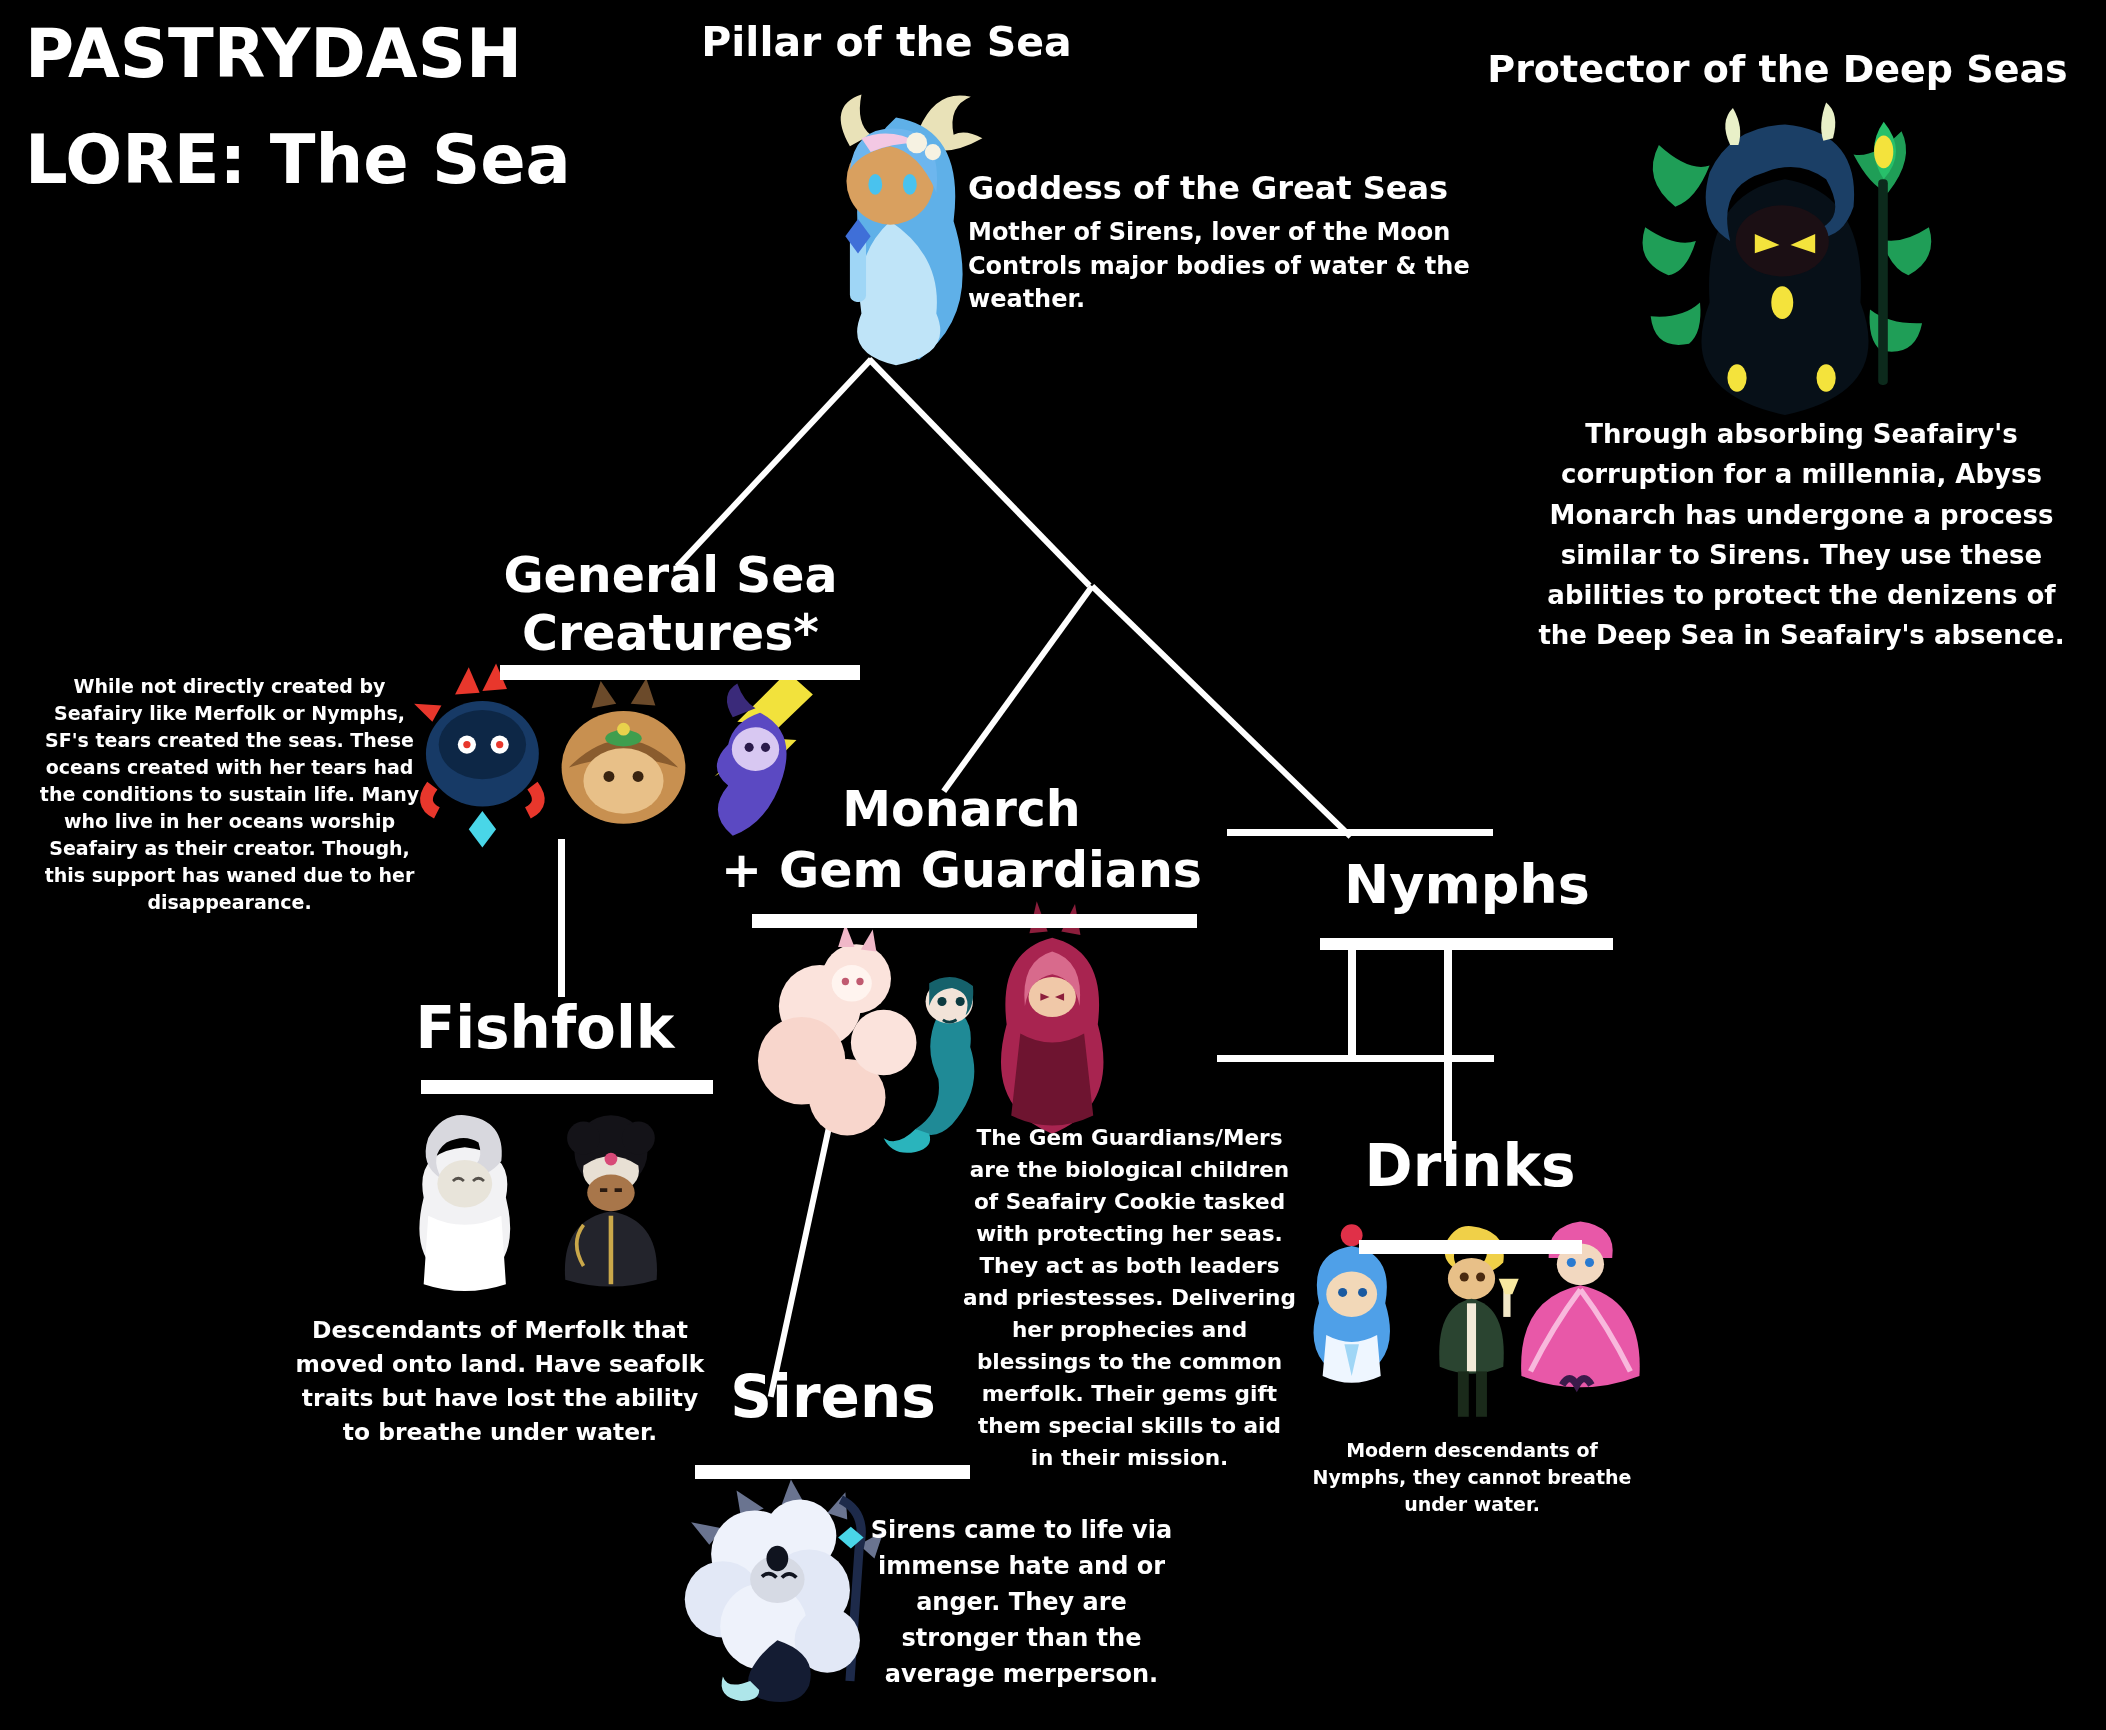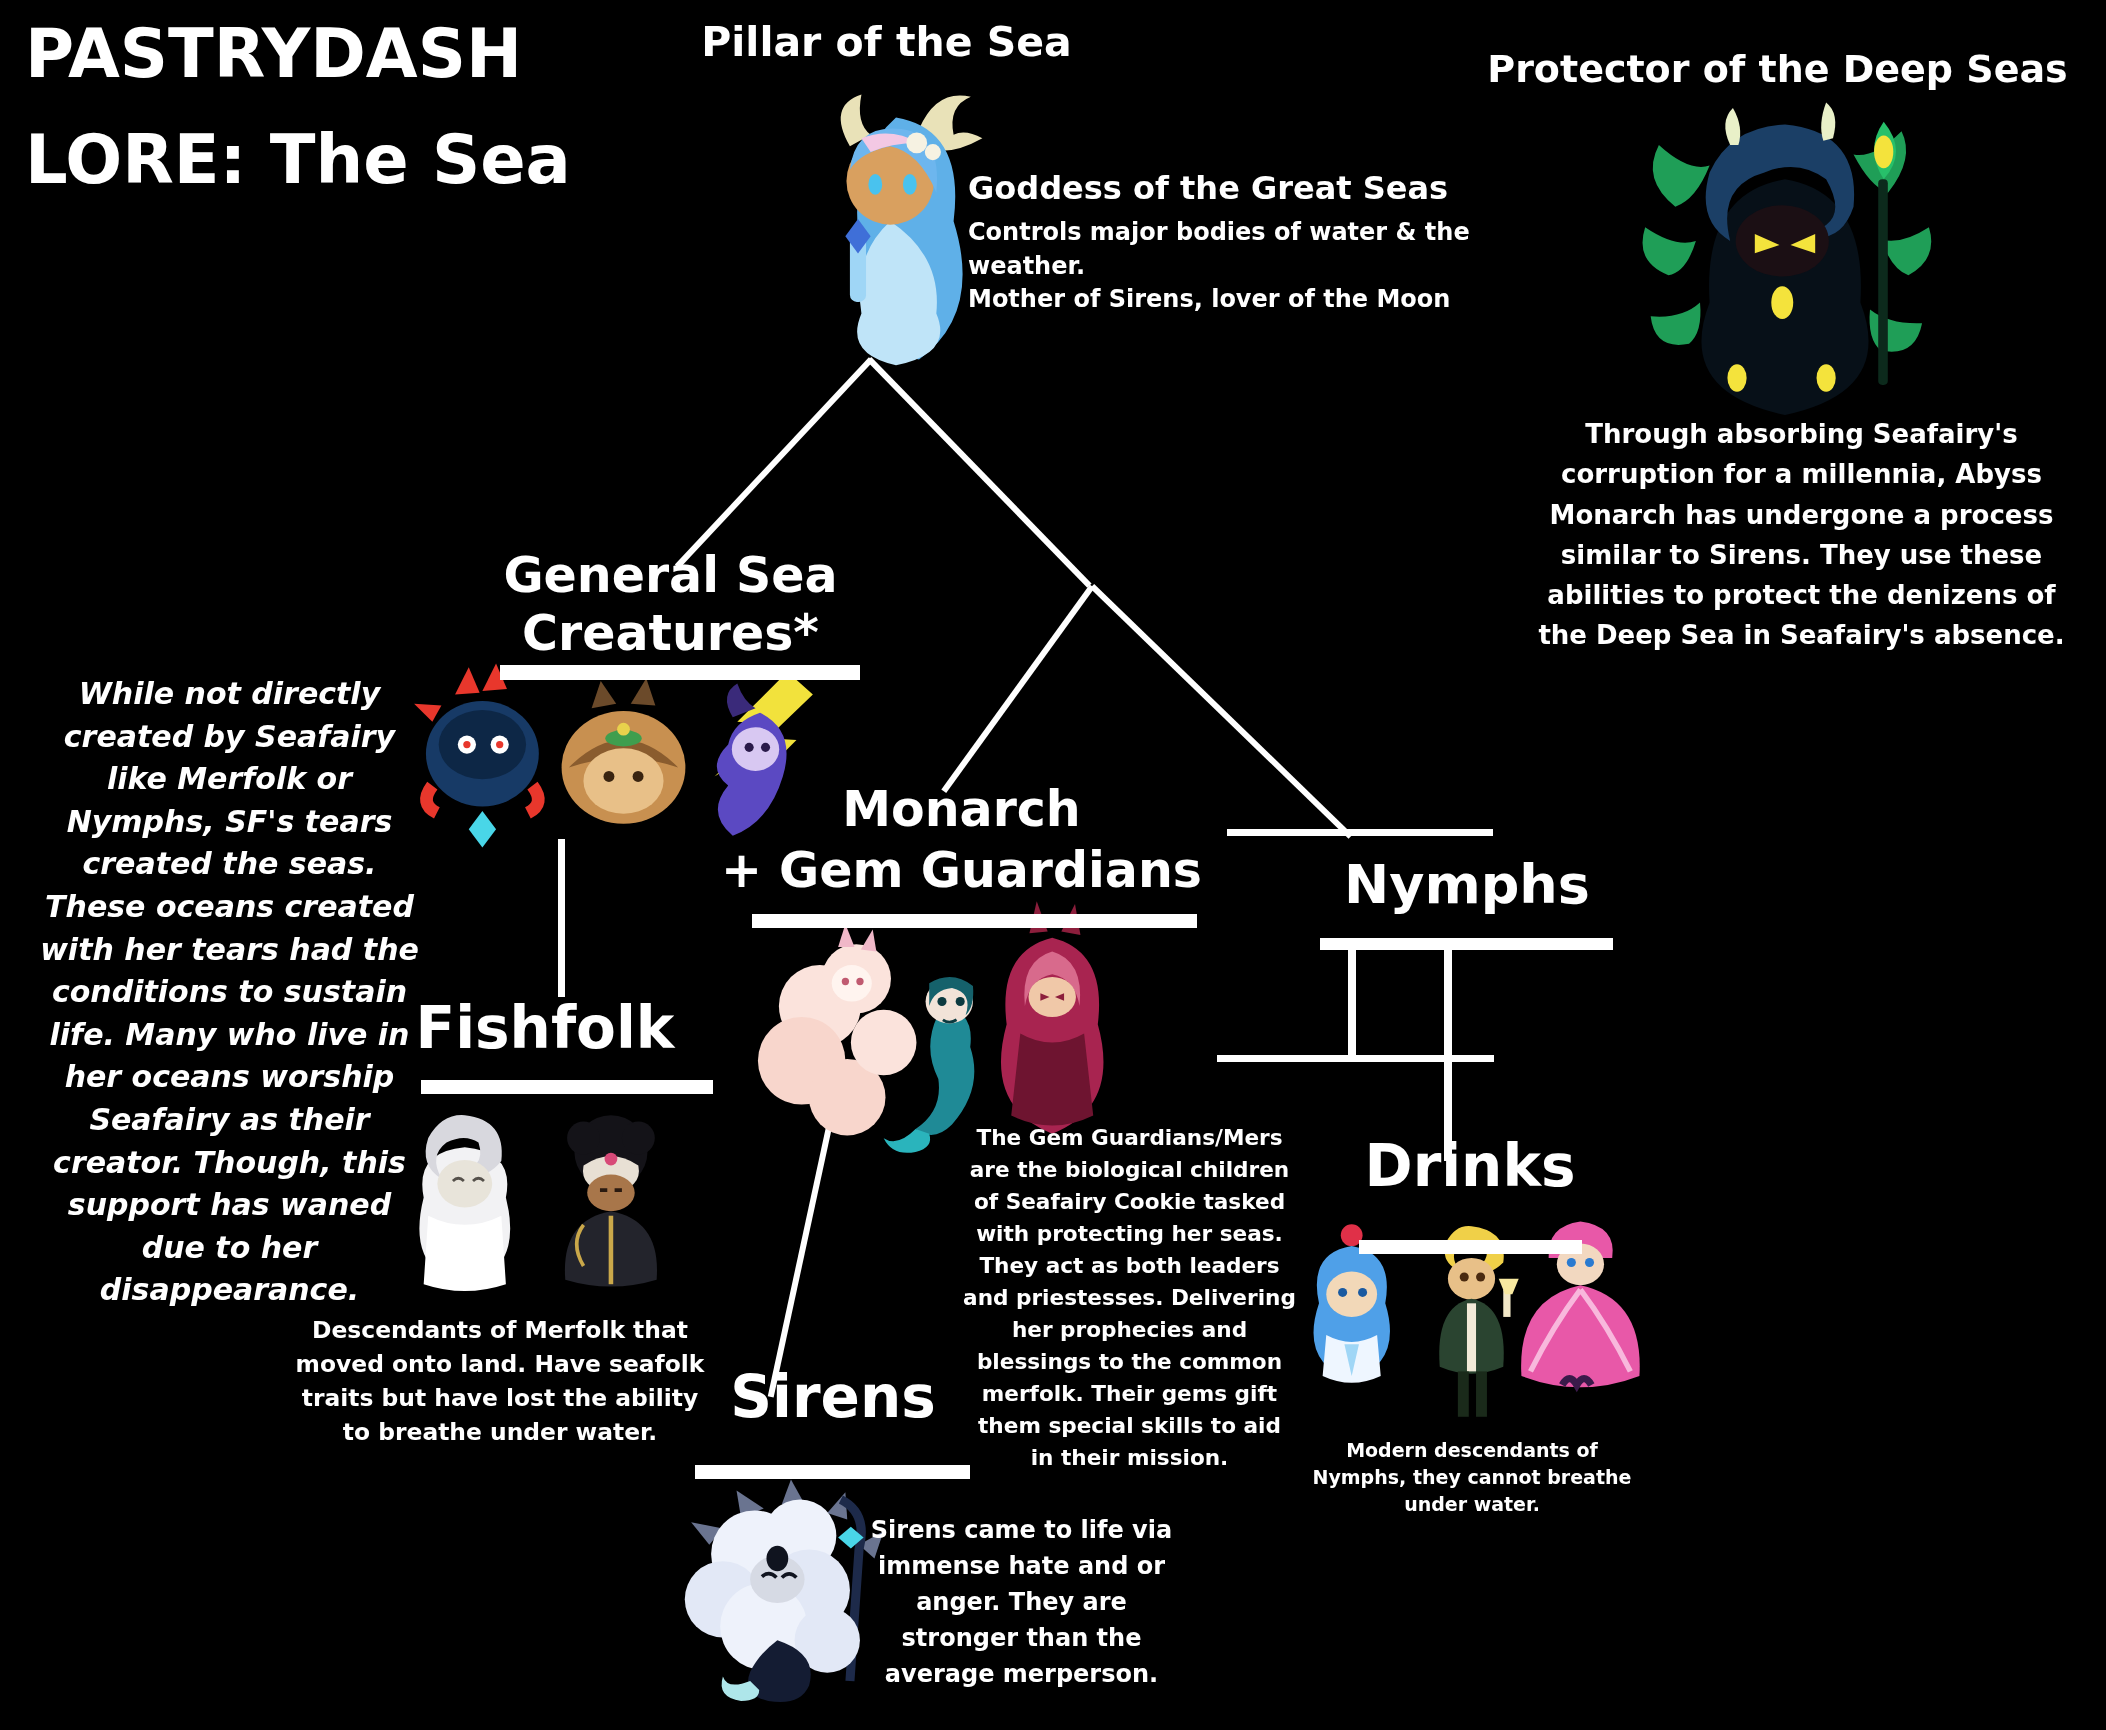--- a/index.html
+++ b/index.html
@@ -18,21 +18,21 @@
 
   #main-title{left:25px;top:1.8px;width:648px;font-size:67px;line-height:1.58;z-index:4;}
   #pillar-heading{left:648px;top:18px;width:477px;font-size:41px;}
   #pillar-info{left:968px;top:169px;width:522px;z-index:4;text-align:left;}
   #pillar-role{font-size:32px;margin:0 0 9px 0;}
   #pillar-details{font-size:24px;line-height:1.4;}
   #protector-heading{left:1467px;top:47px;width:621px;font-size:38px;}
   #protector-paragraph{left:1528px;top:414px;width:547px;font-size:26px;line-height:1.55;}
 
   #gsc-heading{left:468px;top:547px;width:405px;font-size:49px;line-height:1.18;}
-  #gsc-paragraph{left:31.5px;top:673px;width:396px;font-size:30px;line-height:1.42;font-style:italic;}
+  #gsc-paragraph{left:31.5px;top:673px;width:396px;font-size:19px;line-height:1.42;}
   #merfolk-heading{left:716px;top:779px;width:491px;font-size:49px;line-height:1.25;}
   #merfolk-paragraph{left:963px;top:1122px;width:333px;font-size:21.6px;line-height:1.48;}
   #nymphs-heading{left:1316px;top:853px;width:302px;font-size:54px;}
   #fishfolk-heading{left:374px;top:994px;width:342px;font-size:58px;}
   #fishfolk-paragraph{left:293px;top:1314px;width:414px;font-size:23.4px;line-height:1.45;}
   #sirens-heading{left:691px;top:1363px;width:284px;font-size:58px;}
   #sirens-paragraph{left:855px;top:1512px;width:333px;font-size:24px;line-height:1.5;}
   #drinks-heading{left:1328px;top:1132px;width:284px;font-size:58px;}
   #drinks-paragraph{left:1303px;top:1437px;width:338px;font-size:19px;line-height:1.42;}
 
@@ -102,22 +102,22 @@
       <ellipse cx="82" cy="88" rx="6" ry="9" fill="#49c2ee"></ellipse>
       <ellipse cx="112" cy="88" rx="6" ry="9" fill="#49c2ee"></ellipse>
       <rect x="60" y="130" width="14" height="60" rx="6" fill="#9fd6f6"></rect>
       <polygon points="67,118 78,133 67,148 56,133" fill="#3f6fd8"></polygon>
     </svg>
   </div>
 
   <div id="pillar-info" class="abs">
     <div id="pillar-role">Goddess of the Great Seas</div>
     <div id="pillar-details">
+      <div>Mother of Sirens, lover of the Moon</div>
       <div>Controls major bodies of water &amp; the weather.</div>
-      <div>Mother of Sirens, lover of the Moon</div>
     </div>
   </div>
 
   <div id="protector-heading" class="abs heading nowrap">Protector of the Deep Seas</div>
 
   <div id="abyss-box" class="charbox">
     <svg viewBox="0 0 220 240">
       <g fill="#1f9e57">
         <path d="M30 80 Q5 60 18 35 Q40 55 55 50 Q45 75 30 80"></path>
         <path d="M25 130 Q0 120 8 95 Q30 110 45 105 Q38 128 25 130"></path>

